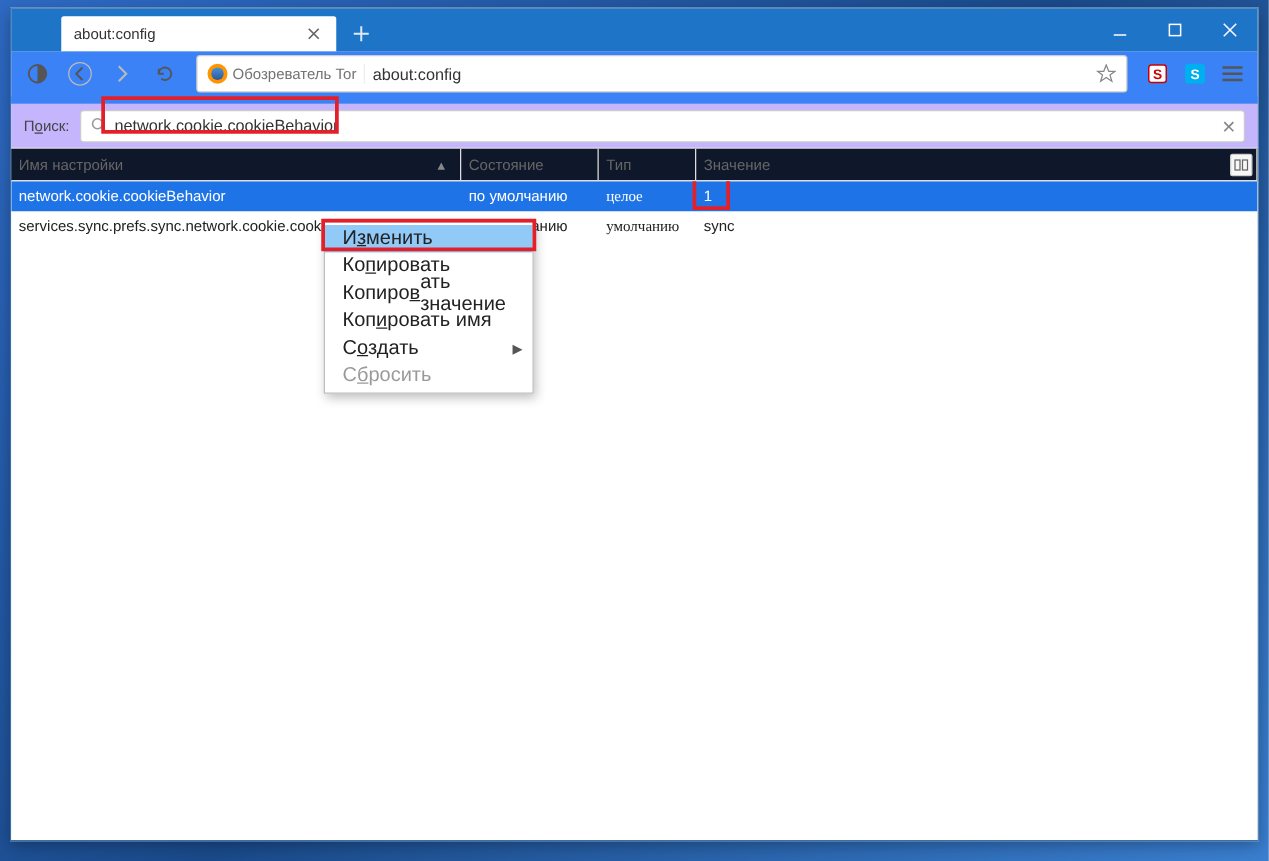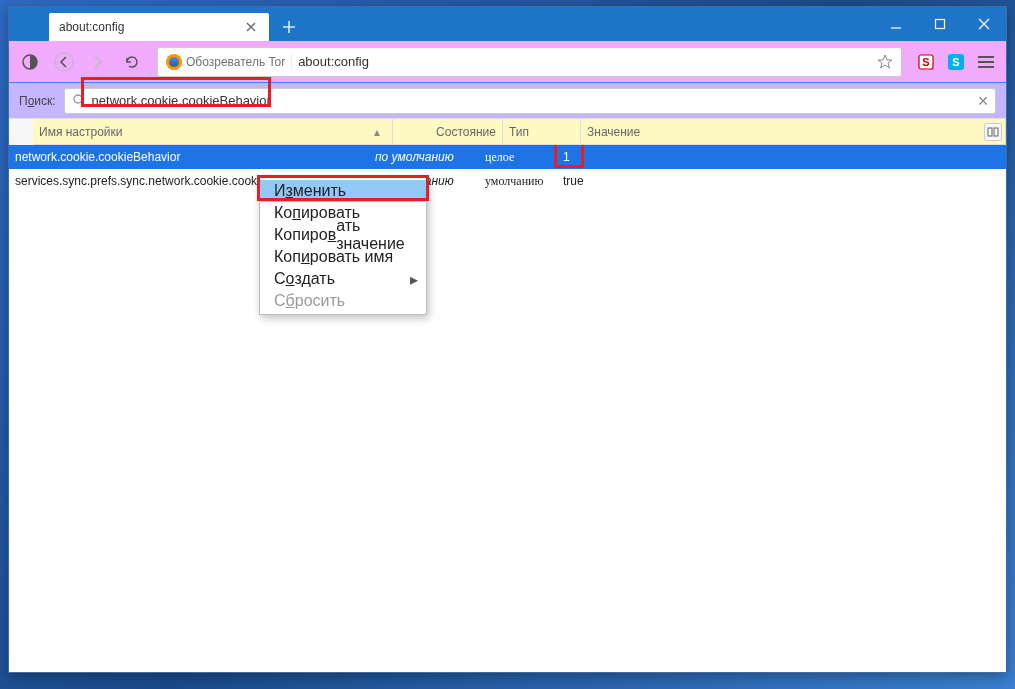--- a/index.html
+++ b/index.html
@@ -23,21 +23,21 @@
   .tab-label { flex: 1; color: #333; font-size: 12px; white-space: nowrap; overflow: hidden; text-overflow: ellipsis; }
   .tab-close { width: 16px; height: 16px; display:flex; align-items:center; justify-content:center; cursor:pointer; color:#555; }
   .new-tab-btn {
     width: 28px; height: 24px; margin-left: 6px; margin-bottom: 2px; display:flex; align-items:center; justify-content:center;
     color: #dce9f6; cursor: pointer; border-radius: 3px;
   }
   .win-controls { position:absolute; right:0; top:0; height:100%; display:flex; }
   .wc { width:44px; height:100%; display:flex; align-items:center; justify-content:center; color:#fff; cursor:pointer; }
 
   .toolbar {
-    height: 42px; background: #f0abfc; border-bottom: 1px solid #3b82f6;
+    height: 42px; background: #3b82f6; border-bottom: 6px solid #3b82f6;
     display: flex; align-items: center; padding: 0 6px; gap: 4px;
   }
   .tb-btn { width: 30px; height: 30px; display:flex; align-items:center; justify-content:center; cursor:pointer; border-radius:3px; color:#666; }
   .tb-btn.disabled { color:#bbb; cursor:default; }
 
   .urlbar {
     flex: 1; height: 30px; border: 1px solid #ccc; background: #fff; border-radius: 3px;
     display: flex; align-items: center; padding: 0 8px; gap: 6px; margin: 0 6px;
   }
   .identity { display:flex; align-items:center; gap:4px; padding-right:6px; border-right:1px solid #eee; }
@@ -58,36 +58,36 @@
   .searchlabel u { text-decoration: underline; }
   .searchbox {
     flex:1; height:26px; border:1px solid #ccc; background:#fff; border-radius:3px;
     display:flex; align-items:center; padding:0 8px; gap:6px; position: relative;
   }
   .searchbox input { border:none; outline:none; flex:1; font-size:13px; color:#333; background: transparent; }
   .search-clear { position:absolute; right:6px; color:#888; cursor:pointer; font-size: 14px; }
   .red-box-search { position:absolute; left:72px; top:-6px; width:190px; height:30px; border:3px solid #e3202a; pointer-events:none; }
 
   .columns {
-    height:26px; background:#fef9c3; border-bottom:1px solid #ddd;
-    display:flex; align-items:center; color:#666; position:relative;margin-left:24px;
+    height:26px; background:#0f172a; border-bottom:1px solid #ddd;
+    display:flex; align-items:center; color:#666; position:relative;
   }
   .col { padding:0 6px; height:100%; display:flex; align-items:center; border-right:1px solid #ddd; }
   .col.name { width: 360px; justify-content: space-between; }
-  .col.state { width: 110px; justify-content: flex-end; }
+  .col.state { width: 110px; }
   .col.type { width: 78px; }
   .col.value { flex:1;align-items:center; }
   .col-sort { color:#888; margin-right: 6px;}
   .col-picker { position:absolute; right:4px; top:4px; width:18px; height:18px; display:flex; align-items:center; justify-content:center; cursor:pointer; color:#666; border:1px solid #ccc; background:#f7f7f7; border-radius:2px; }
 
   .rows { flex:1; background:#fff; position:relative; overflow:hidden; }
   .row { height:24px; display:flex; align-items:center; font-size:12px; }
   .row .cell { padding:0 6px; height:100%; display:flex; align-items:center; white-space:nowrap; overflow:hidden; text-overflow:ellipsis; }
   .row .cell.name { width:360px; }
-  .row .cell.state { width:110px;font-style:italic; }
+  .row .cell.state { width:110px; }
   .row .cell.type { width:78px;font-family:Liberation Serif, serif; }
   .row .cell.value { flex:1; }
   .row.selected { background:#1e74e6; color:#fff; }
   .row.normal { color:#222; }
 
   .red-box-value { position:absolute; left:545px; top:-5px; width:30px; height:28px; border:3px solid #e3202a; pointer-events:none; }
 
   .context-menu {
     position:absolute; left:250px; top:170px; width:168px; background:#fff;
     border:1px solid #bdbdbd; box-shadow: 2px 3px 8px rgba(0,0,0,0.25);
@@ -251,21 +251,21 @@
     <div class="row selected">
       <div class="cell name">network.cookie.cookieBehavior</div>
       <div class="cell state">по умолчанию</div>
       <div class="cell type">целое</div>
       <div class="cell value">1</div>
     </div>
     <div class="row normal">
       <div class="cell name">services.sync.prefs.sync.network.cookie.cookieBehavior</div>
       <div class="cell state">по умолчанию</div>
       <div class="cell type">умолчанию</div>
-      <div class="cell value">true</div>
+      <div class="cell value">sync</div>
     </div>
     <div class="red-box-value"></div>
   </div>
 
   <div class="context-menu">
     <div class="cm-item highlight">И<u>з</u>менить</div>
     <div class="cm-item">Ко<u>п</u>ировать</div>
     <div class="cm-item">Копиро<u>в</u>ать значение</div>
     <div class="cm-item">Коп<u>и</u>ровать имя</div>
     <div class="cm-item">С<u>о</u>здать<span class="chevron">▸</span></div>

